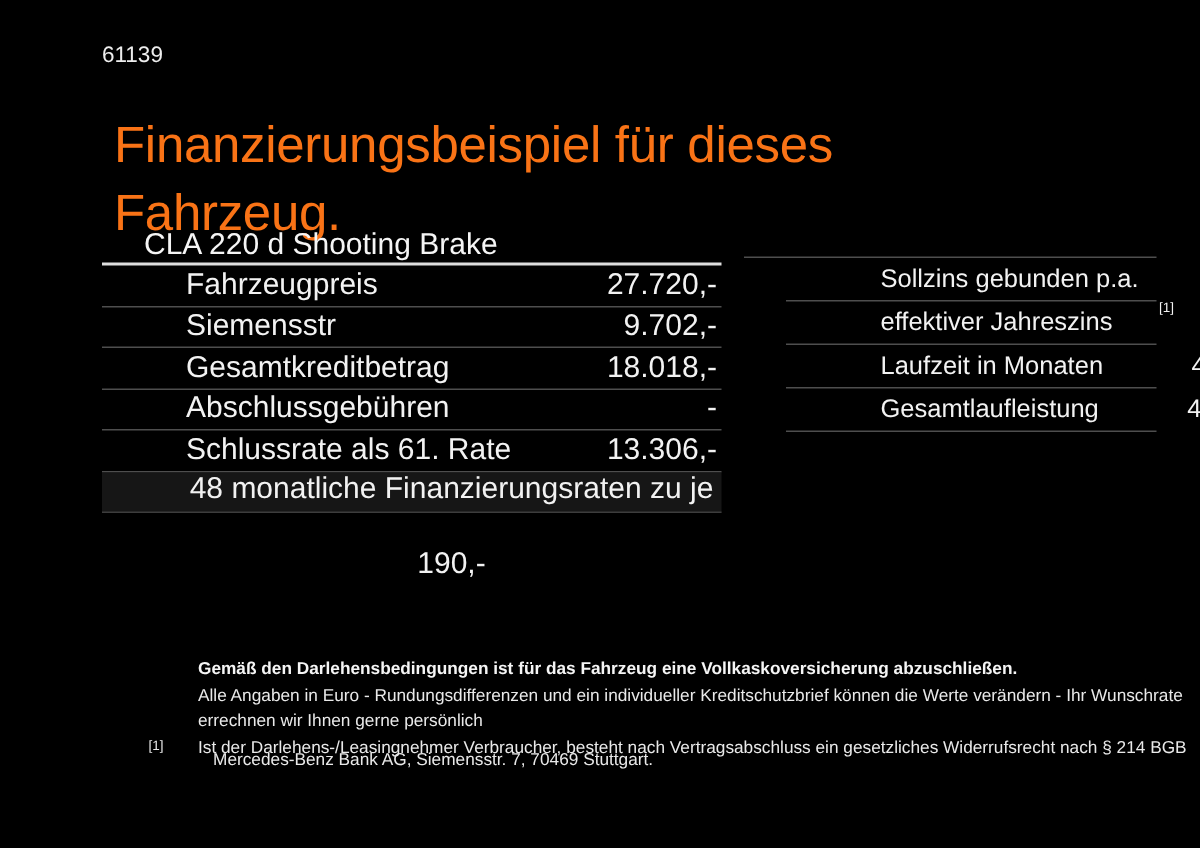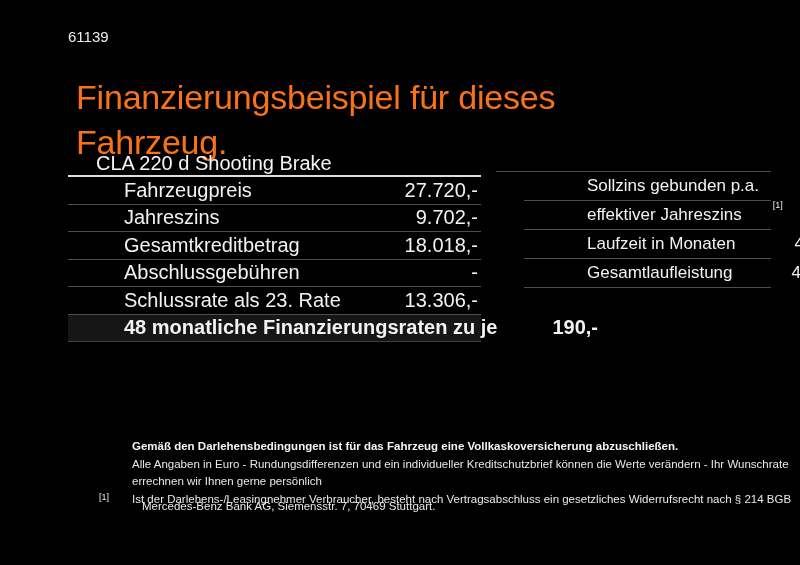--- a/index.html
+++ b/index.html
@@ -42,23 +42,24 @@
   }
   .fin-row{
     display:flex;justify-content:space-between;align-items:center;
     height:27.5px;border-bottom:1px solid var(--separator);
     padding-right:3px;
     gap:27px;
   }
   .fin-row .label{white-space:nowrap;}
   .fin-row .value{white-space:nowrap;}
   .fin-row.highlight{
-    font-weight:bold;
+    font-weight:normal;
     background:var(--highlight-bg);
     border-bottom:1px solid #3d3d3d;
+    flex-direction:column;
   }
 
   
   .conditions-table{
     position:absolute;left:496px;top:171px;width:275px;
     font-size:17px;border-top:1px solid var(--separator);
   }
   .cond-row{
     display:flex;justify-content:space-between;align-items:center;
     height:29px;border-bottom:1px solid var(--separator);
@@ -93,33 +94,33 @@
   <h1 class="page-title">Finanzierungsbeispiel für dieses Fahrzeug.</h1>
 
   <div class="finance-table">
     <div class="vehicle-row">CLA 220 d Shooting Brake</div>
 
     <div class="fin-row">
       <span class="label">Fahrzeugpreis</span>
       <span class="value">27.720,-</span>
     </div>
     <div class="fin-row">
-      <span class="label">Jahreszins</span>
+      <span class="label">Siemensstr</span>
       <span class="value">9.702,-</span>
     </div>
     <div class="fin-row">
       <span class="label">Gesamtkreditbetrag</span>
       <span class="value">18.018,-</span>
     </div>
     <div class="fin-row">
       <span class="label">Abschlussgebühren</span>
       <span class="value">-</span>
     </div>
     <div class="fin-row">
-      <span class="label">Schlussrate als 23. Rate</span>
+      <span class="label">Schlussrate als 61. Rate</span>
       <span class="value">13.306,-</span>
     </div>
     <div class="fin-row highlight">
       <span class="label">48 monatliche Finanzierungsraten zu je</span>
       <span class="value">190,-</span>
     </div>
   </div>
 
   <div class="conditions-table">
     <div class="cond-row">

